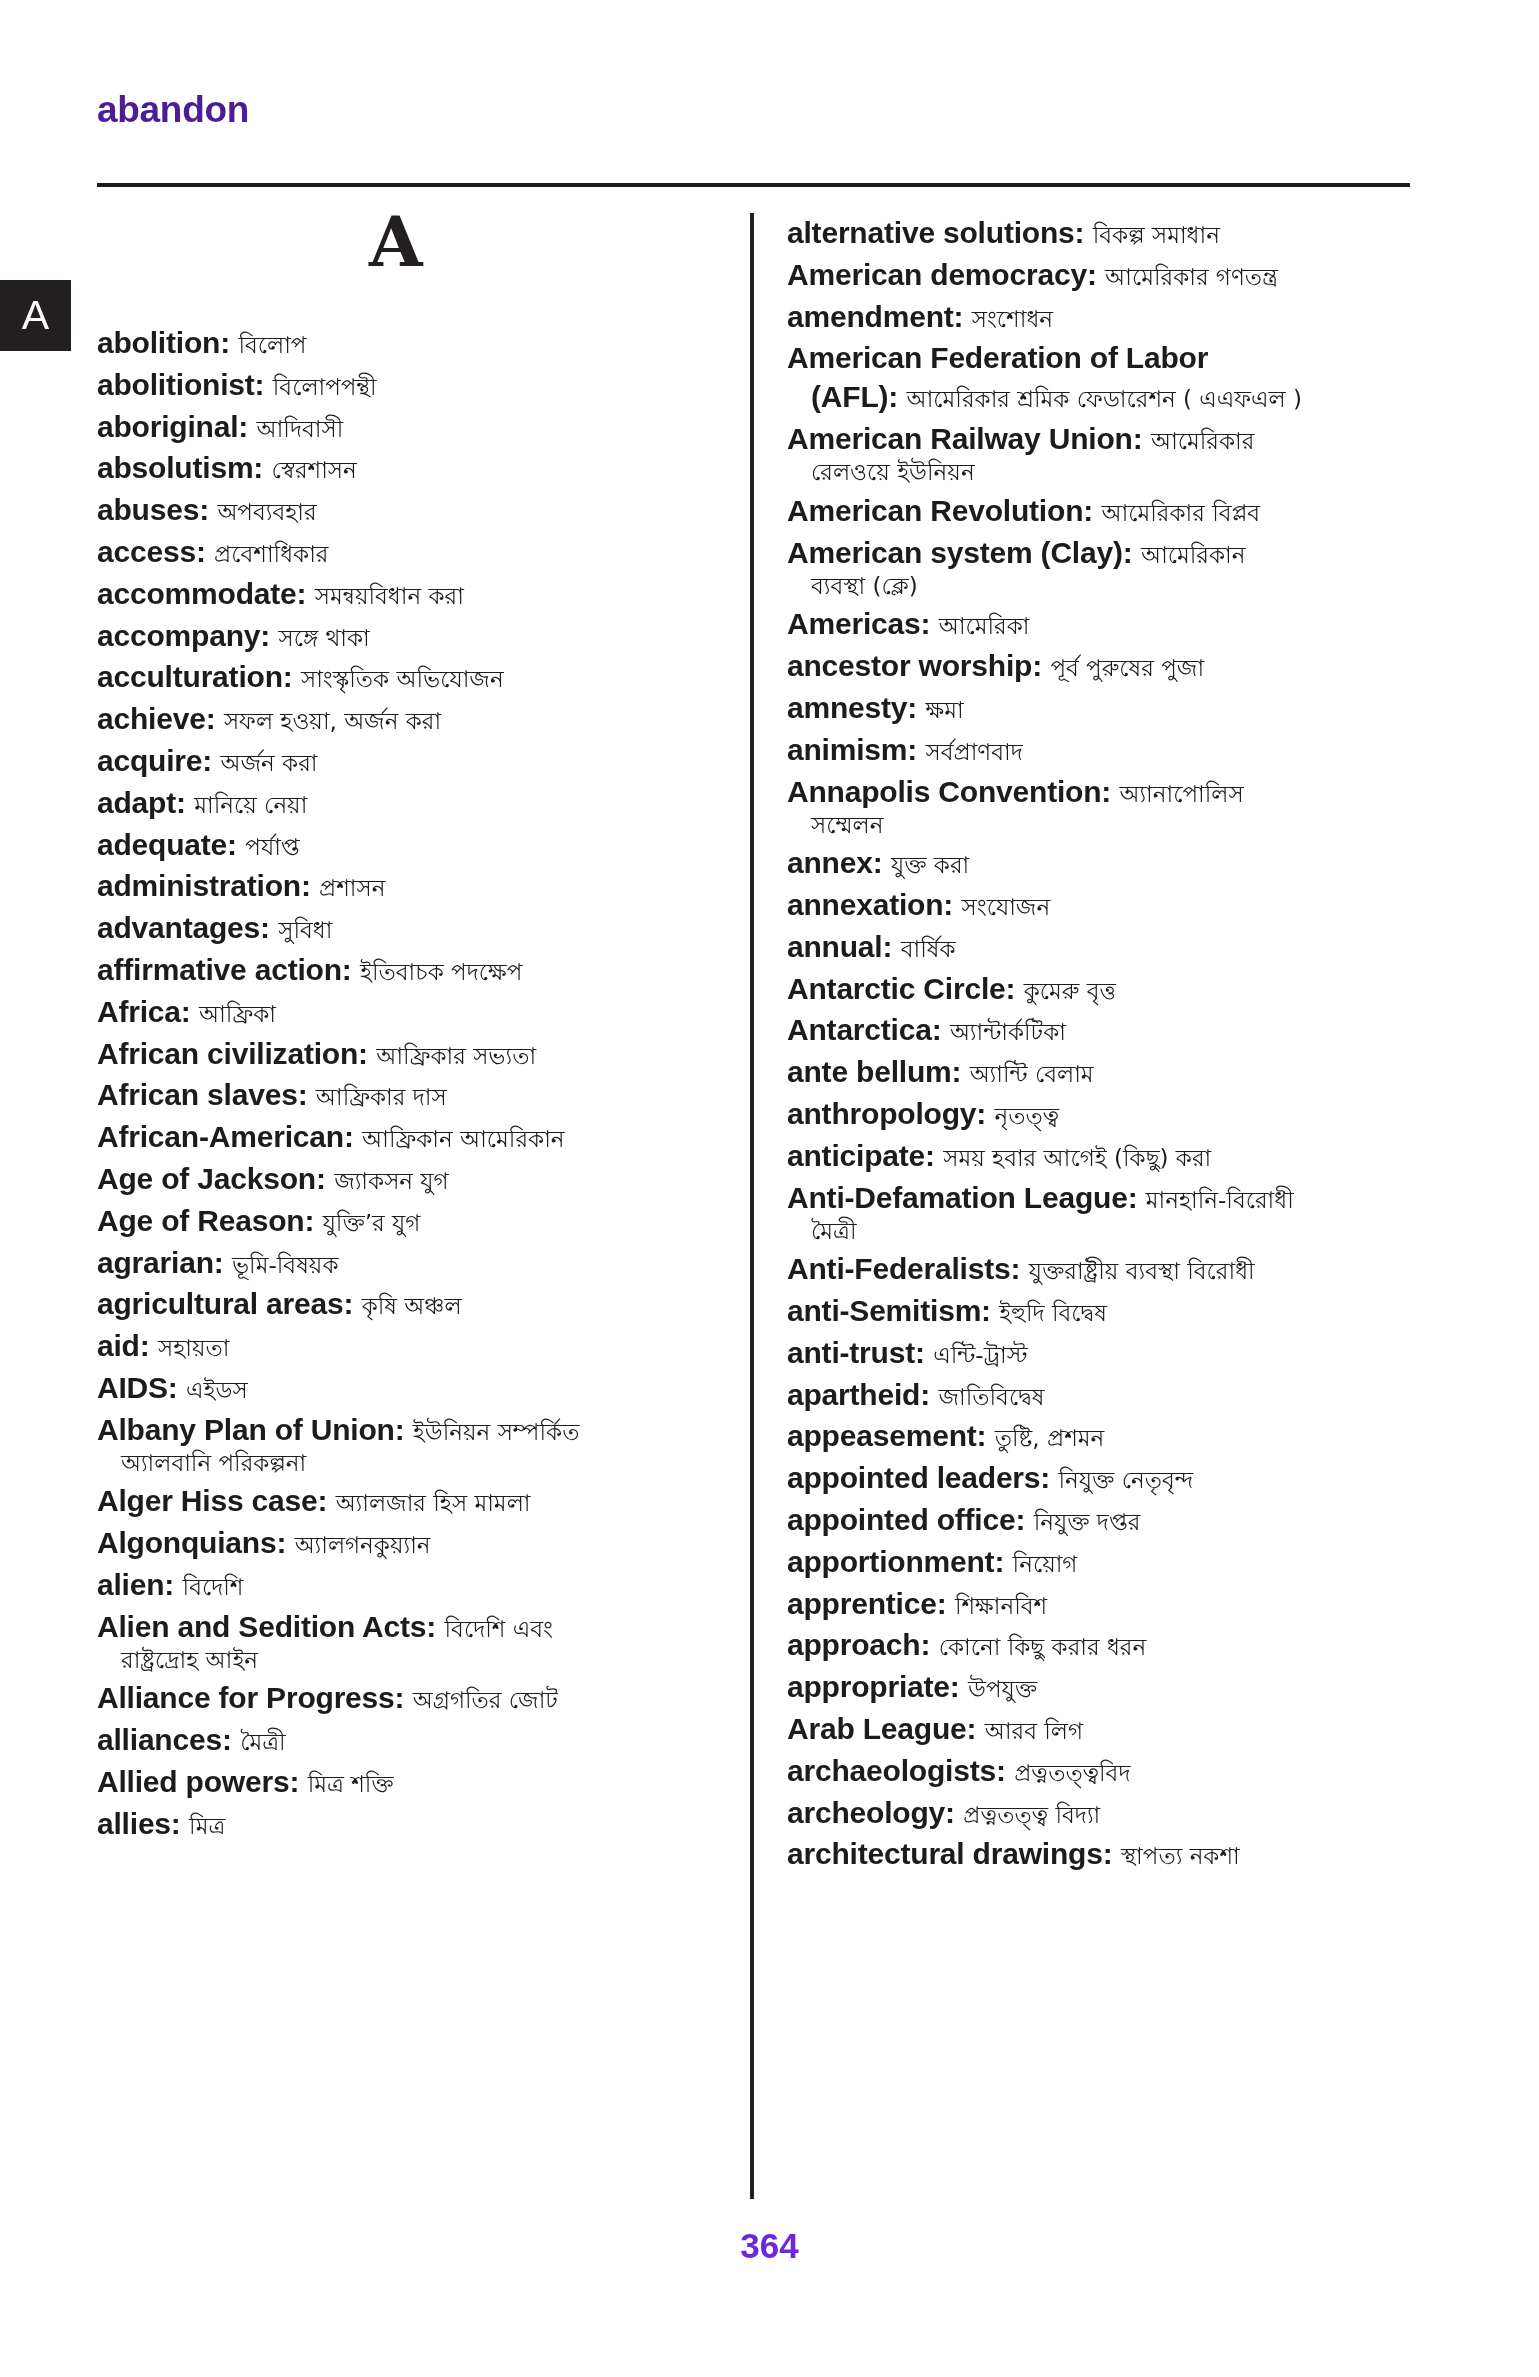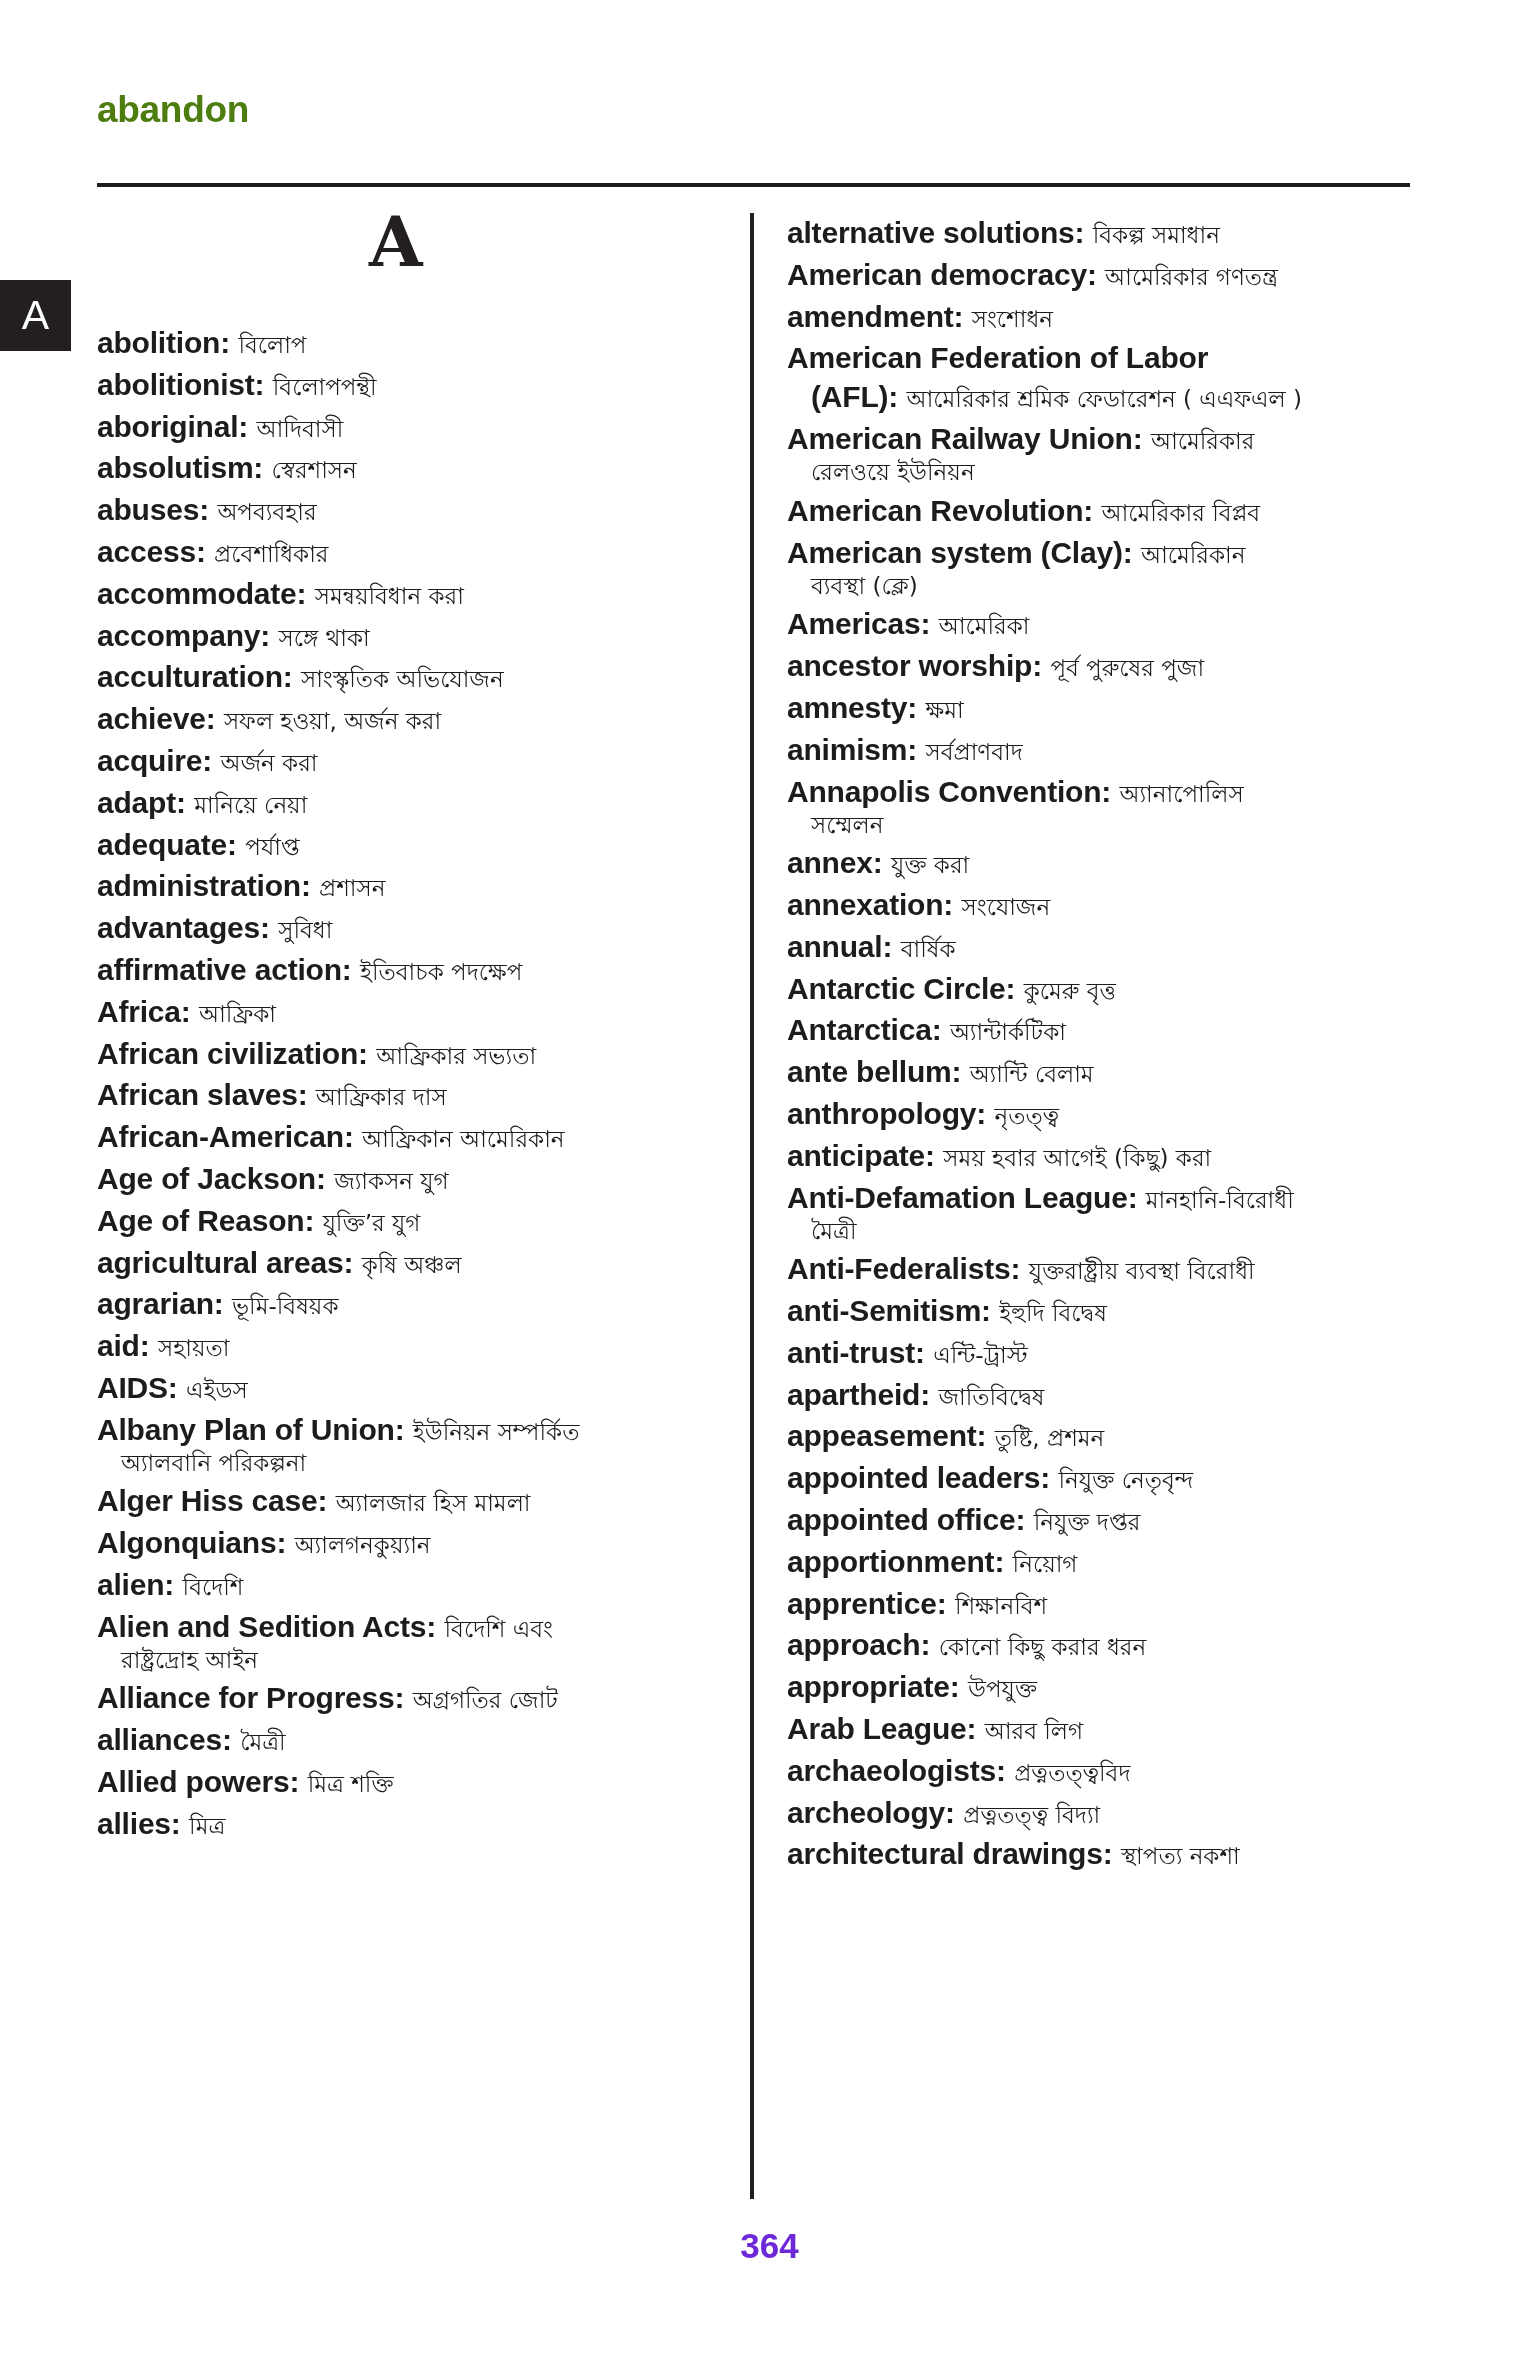--- a/index.html
+++ b/index.html
@@ -23,21 +23,21 @@
   }
 
   
   .running-head {
     position: absolute;
     left: 97px;
     top: 89px;
     font-size: 37px;
     font-weight: 700;
     letter-spacing: -0.3px;
-    color: #4d7c0f;
+    color: #4c1d95;
   }
   .header-rule {
     position: absolute;
     left: 97px;
     top: 183px;
     width: 1313px;
     height: 3.7px;
     background: #1c1c1c;
   }
 
@@ -186,22 +186,22 @@
           <li class="entry"><span class="term">adequate:</span><span class="gloss">পর্যাপ্ত</span></li>
           <li class="entry"><span class="term">administration:</span><span class="gloss">প্রশাসন</span></li>
           <li class="entry"><span class="term">advantages:</span><span class="gloss">সুবিধা</span></li>
           <li class="entry"><span class="term">affirmative action:</span><span class="gloss">ইতিবাচক পদক্ষেপ</span></li>
           <li class="entry"><span class="term">Africa:</span><span class="gloss">আফ্রিকা</span></li>
           <li class="entry"><span class="term">African civilization:</span><span class="gloss">আফ্রিকার সভ্যতা</span></li>
           <li class="entry"><span class="term">African slaves:</span><span class="gloss">আফ্রিকার দাস</span></li>
           <li class="entry"><span class="term">African-American:</span><span class="gloss">আফ্রিকান আমেরিকান</span></li>
           <li class="entry"><span class="term">Age of Jackson:</span><span class="gloss">জ্যাকসন যুগ</span></li>
           <li class="entry"><span class="term">Age of Reason:</span><span class="gloss">যুক্তি’র যুগ</span></li>
+          <li class="entry"><span class="term">agrarian:</span><span class="gloss">ভূমি-বিষয়ক</span></li>
           <li class="entry"><span class="term">agricultural areas:</span><span class="gloss">কৃষি অঞ্চল</span></li>
-          <li class="entry"><span class="term">agrarian:</span><span class="gloss">ভূমি-বিষয়ক</span></li>
           <li class="entry"><span class="term">aid:</span><span class="gloss">সহায়তা</span></li>
           <li class="entry"><span class="term">AIDS:</span><span class="gloss">এইডস</span></li>
           <li class="entry"><span class="term">Albany Plan of Union:</span><span class="gloss">ইউনিয়ন সম্পর্কিত</span><span class="cont">অ্যালবানি পরিকল্পনা</span></li>
           <li class="entry"><span class="term">Alger Hiss case:</span><span class="gloss">অ্যালজার হিস মামলা</span></li>
           <li class="entry"><span class="term">Algonquians:</span><span class="gloss">অ্যালগনকুয়্যান</span></li>
           <li class="entry"><span class="term">alien:</span><span class="gloss">বিদেশি</span></li>
           <li class="entry"><span class="term">Alien and Sedition Acts:</span><span class="gloss">বিদেশি এবং</span><span class="cont">রাষ্ট্রদ্রোহ আইন</span></li>
           <li class="entry"><span class="term">Alliance for Progress:</span><span class="gloss">অগ্রগতির জোট</span></li>
           <li class="entry"><span class="term">alliances:</span><span class="gloss">মৈত্রী</span></li>
           <li class="entry"><span class="term">Allied powers:</span><span class="gloss">মিত্র শক্তি</span></li>

